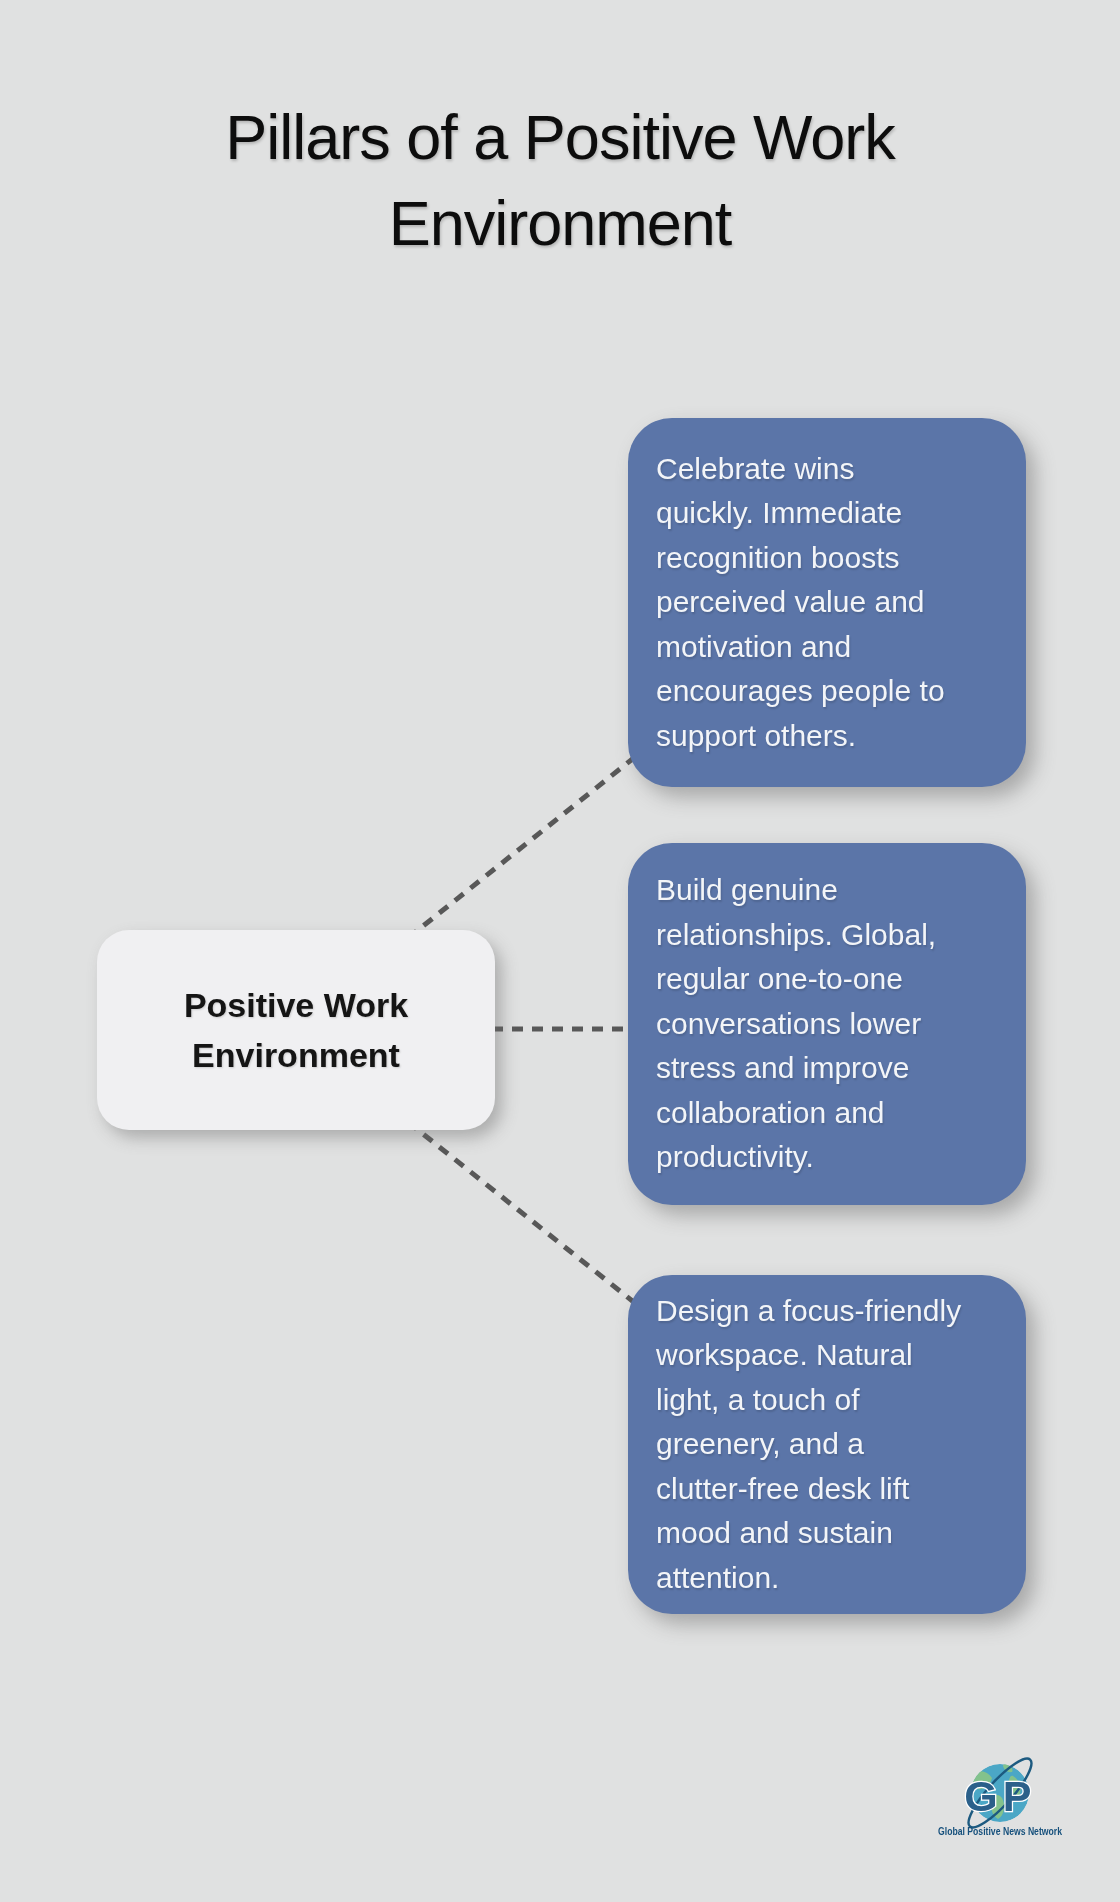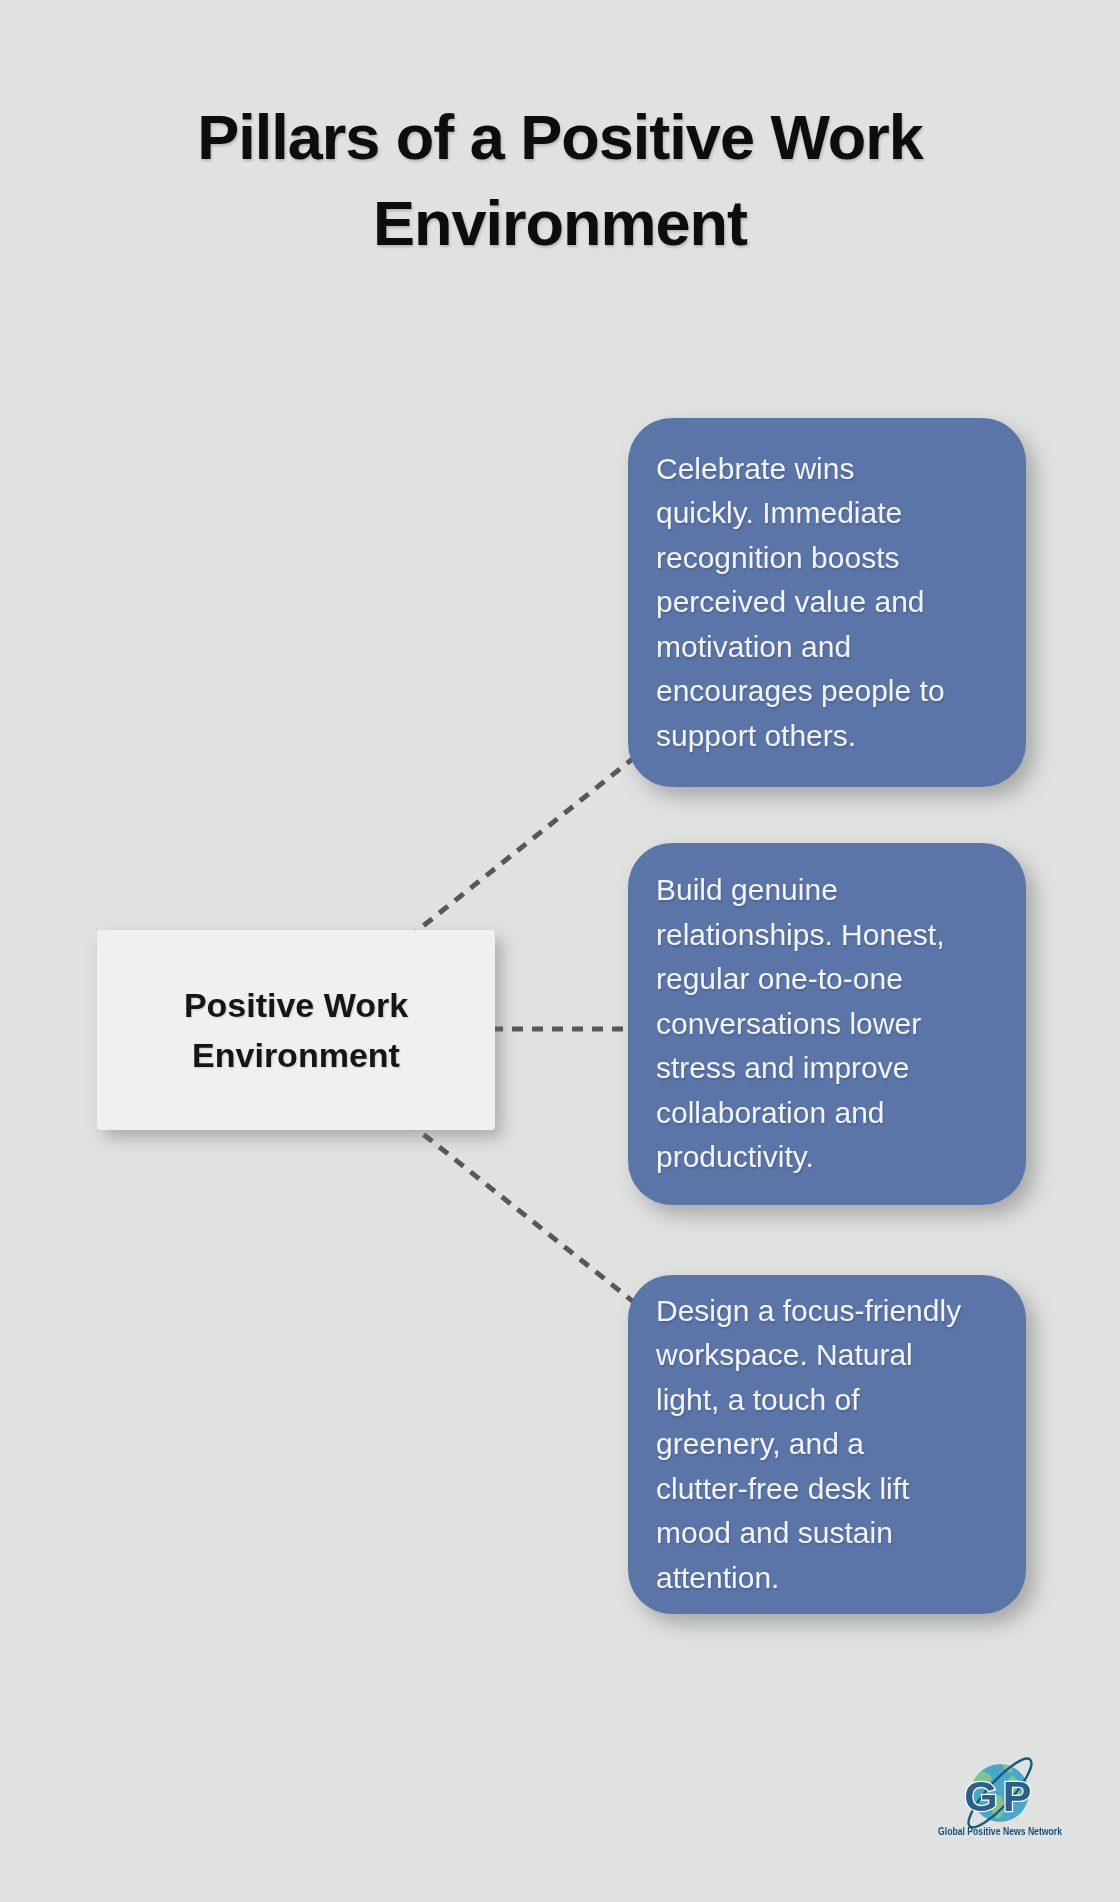--- a/index.html
+++ b/index.html
@@ -9,37 +9,37 @@
     font-family:"Liberation Sans", sans-serif;
     position:relative;
     overflow:hidden;
   }
   .title {
     position:absolute;
     top:94px; left:0; width:1120px;
     text-align:center;
     font-size:63px;
     line-height:86px;
-    font-weight:bold;
+    font-weight:normal;
     letter-spacing:-1px;
     color:#0d0d0d;
     white-space:pre-line;
     text-shadow:1px 2px 3px rgba(0,0,0,0.20);
   }
   svg.connectors {
     position:absolute; left:0; top:0;
     width:1120px; height:1902px;
     z-index:1;
   }
   .center-node {
     position:absolute;
     left:97px; top:930px;
     width:398px; height:200px;
     background:#f0f0f2;
-    border-radius:4px;
+    border-radius:32px;
     box-shadow:7px 8px 16px rgba(110,110,110,0.45);
     display:flex; align-items:center; justify-content:center;
     text-align:center;
     font-size:34px; line-height:50px; font-weight:bold;
     color:#151515;
     white-space:pre-line;
     text-shadow:1px 1px 2px rgba(0,0,0,0.15);
     z-index:2;
   }
   .pillar {
@@ -87,21 +87,21 @@
 quickly. Immediate
 recognition boosts
 perceived value and
 motivation and
 encourages people to
 support others.</span>
 </div>
 
 <div class="pillar" id="pillar-2">
   <span class="pillar-text">Build genuine
-relationships. Honest,
+relationships. Global,
 regular one-to-one
 conversations lower
 stress and improve
 collaboration and
 productivity.</span>
 </div>
 
 <div class="pillar" id="pillar-3">
   <span class="pillar-text">Design a focus-friendly
 workspace. Natural

